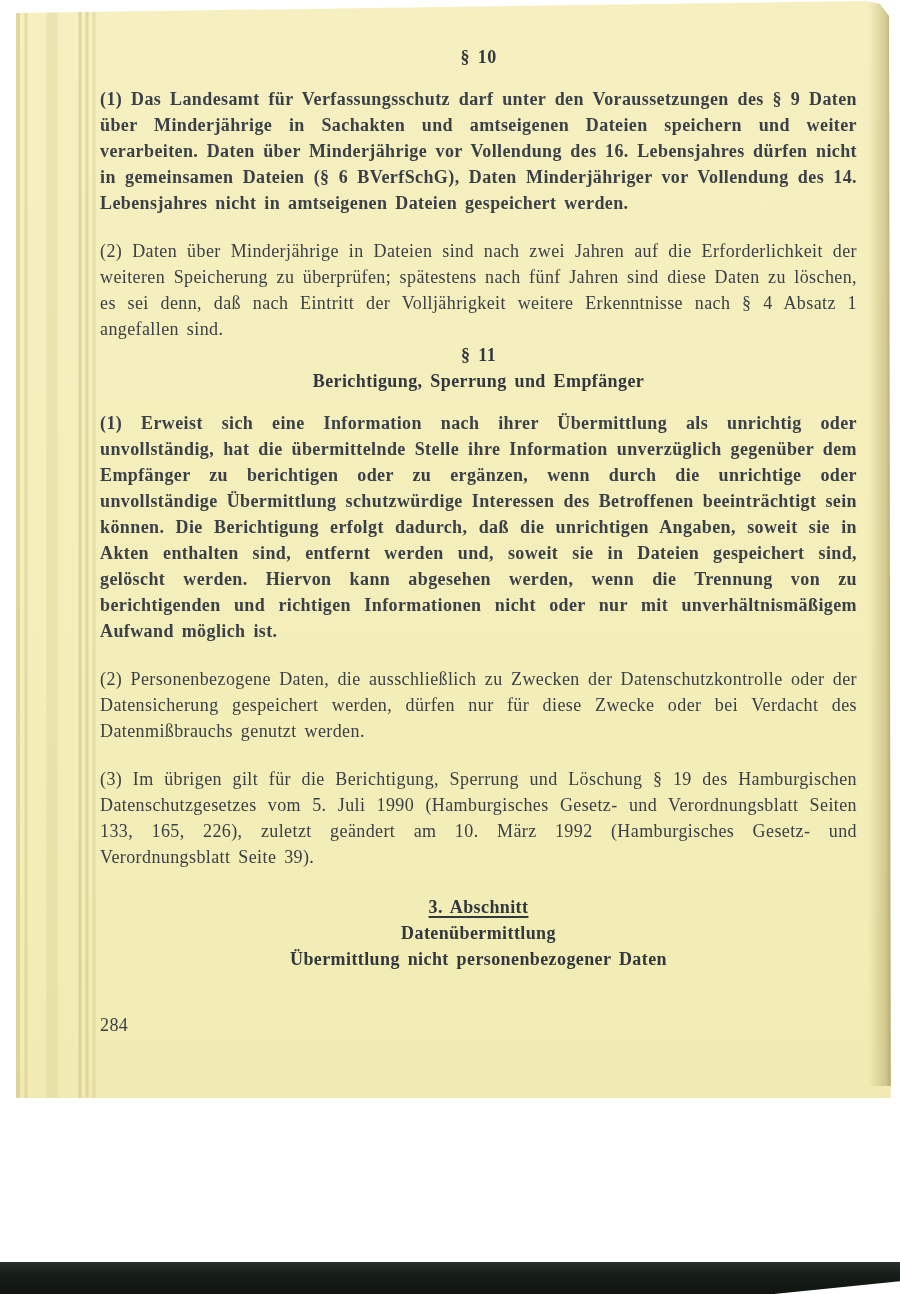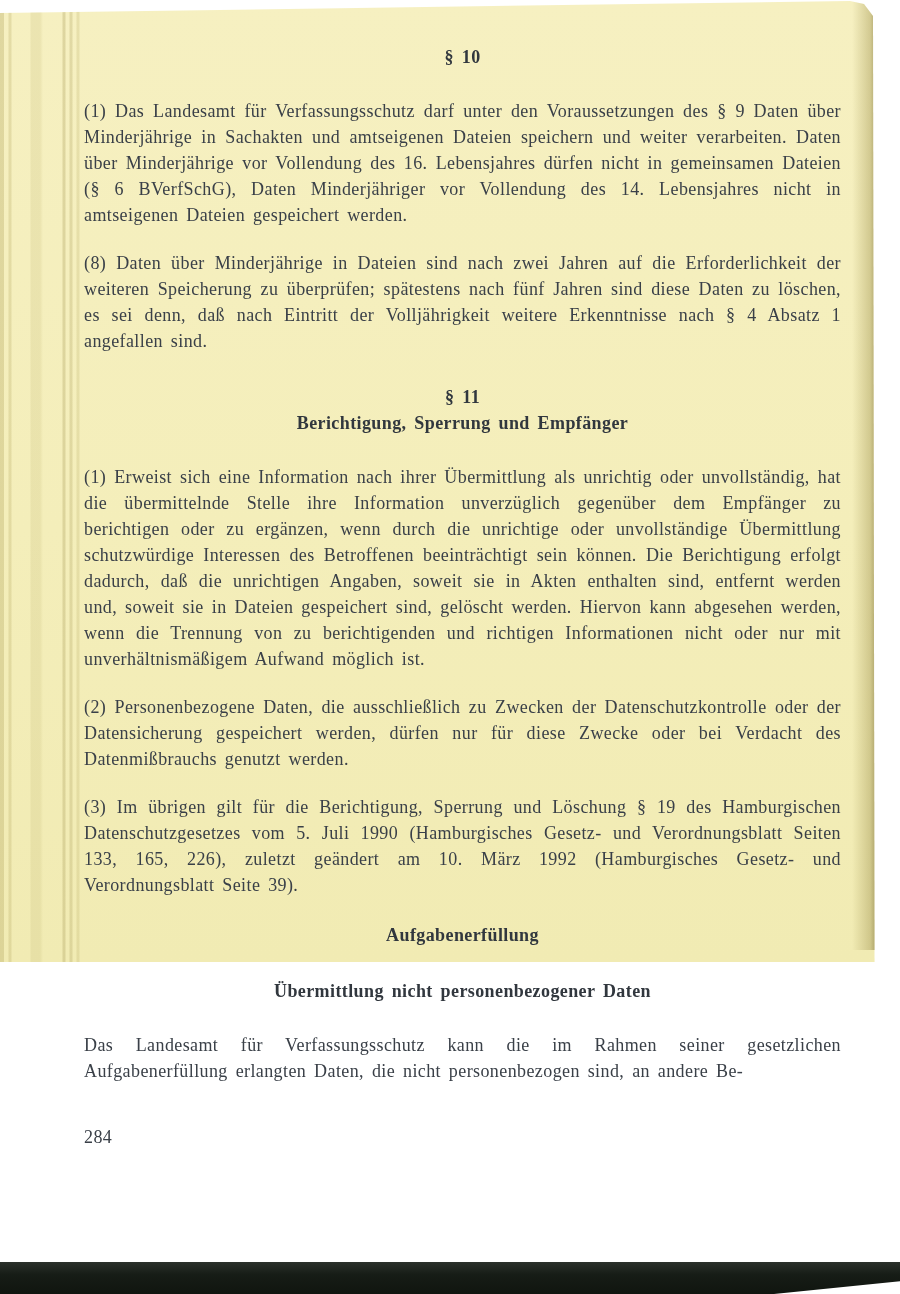--- a/index.html
+++ b/index.html
@@ -12,21 +12,21 @@
   }
   
   .book-edge{
     position:absolute;left:0;right:0;bottom:0;height:32px;
     background:linear-gradient(180deg,#2b312b 0%,#161c16 40%,#10150f 100%);
     clip-path:polygon(0 0,100% 0,100% 60%,86% 100%,0 100%);
     z-index:1;
   }
   
   .page{
-    position:absolute;left:0;top:0;width:884px;height:962px;
+    position:absolute;left:16px;top:0;width:884px;height:1098px;
     background:linear-gradient(180deg,#f6f0c1 0%,#f4eeba 55%,#f1ebb3 100%);
     clip-path:polygon(0 13px,850px 1px,864px 4px,873px 16px,875px 1240px,872px 1279px,0 1266px);
     z-index:2;
   }
   
   .crease{
     position:absolute;left:0;top:0;bottom:0;width:84px;
     background:
       linear-gradient(90deg,rgba(186,174,105,0.38) 0 4px,rgba(186,174,105,0) 4px),
       linear-gradient(90deg,rgba(0,0,0,0) 8px,rgba(186,174,105,0.30) 9px 11px,rgba(0,0,0,0) 12px),
@@ -40,64 +40,64 @@
     position:absolute;right:6px;top:0;bottom:12px;width:26px;
     background:linear-gradient(90deg,rgba(167,155,88,0) 0%,rgba(167,155,88,0.45) 70%,rgba(128,116,58,0.72) 100%);
   }
   .content{
     position:absolute;left:84px;top:44px;width:757px;
     color:#3a4048;
     font-size:18px;line-height:26px;
     letter-spacing:0.4px;word-spacing:3px;
     text-align:justify;
   }
-  .sec-head{margin-top:30px;text-align:center;font-weight:bold;color:#31373e;}
+  .sec-head{text-align:center;font-weight:bold;color:#31373e;}
   .sec-head.first{margin-top:0;}
   .sec-num,.sec-title{line-height:26px;}
   .chapter-head{margin-top:24px;text-align:center;font-weight:bold;color:#31373e;}
   .chapter-line1{text-decoration:underline;text-decoration-thickness:2px;text-underline-offset:3px;line-height:26px;}
   .chapter-line2{line-height:26px;}
   p.body-par{margin:22px 0 0 0;}
-  p.body-par.after-title{margin-top:28px;}
+  p.body-par.after-title{margin-top:16px;font-weight:bold;}
   .page-number{margin-top:40px;text-align:left;}
 </style>
 </head>
 <body>
 
 <div class="scan">
 
   <div class="book-edge"></div>
 
   <div class="page">
     <div class="crease"></div>
     <div class="right-edge"></div>
 
     <div class="content">
 
       <div class="sec-head first">
         <div class="sec-num">§ 10</div>
       </div>
       <p class="body-par after-title">(1) Das Landesamt für Verfassungsschutz darf unter den Voraussetzungen des § 9 Daten über Minderjährige in Sachakten und amtseigenen Dateien speichern und weiter verarbeiten. Daten über Minderjährige vor Vollendung des 16. Lebensjahres dürfen nicht in gemeinsamen Dateien (§ 6 BVerfSchG), Daten Minderjähriger vor Vollendung des 14. Lebensjahres nicht in amtseigenen Dateien gespeichert werden.</p>
-      <p class="body-par">(8) Daten über Minderjährige in Dateien sind nach zwei Jahren auf die Erforderlichkeit der weiteren Speicherung zu überprüfen; spätestens nach fünf Jahren sind diese Daten zu löschen, es sei denn, daß nach Eintritt der Volljährigkeit weitere Erkenntnisse nach § 4 Absatz 1 angefallen sind.</p>
+      <p class="body-par">(2) Daten über Minderjährige in Dateien sind nach zwei Jahren auf die Erforderlichkeit der weiteren Speicherung zu überprüfen; spätestens nach fünf Jahren sind diese Daten zu löschen, es sei denn, daß nach Eintritt der Volljährigkeit weitere Erkenntnisse nach § 4 Absatz 1 angefallen sind.</p>
 
       <div class="sec-head">
         <div class="sec-num">§ 11</div>
         <div class="sec-title">Berichtigung, Sperrung und Empfänger</div>
       </div>
       <p class="body-par after-title">(1) Erweist sich eine Information nach ihrer Übermittlung als unrichtig oder unvollständig, hat die übermittelnde Stelle ihre Information unverzüglich gegenüber dem Empfänger zu berichtigen oder zu ergänzen, wenn durch die unrichtige oder unvollständige Übermittlung schutzwürdige Interessen des Betroffenen beeinträchtigt sein können. Die Berichtigung erfolgt dadurch, daß die unrichtigen Angaben, soweit sie in Akten enthalten sind, entfernt werden und, soweit sie in Dateien gespeichert sind, gelöscht werden. Hiervon kann abgesehen werden, wenn die Trennung von zu berichtigenden und richtigen Informationen nicht oder nur mit unverhältnismäßigem Aufwand möglich ist.</p>
       <p class="body-par">(2) Personenbezogene Daten, die ausschließlich zu Zwecken der Datenschutzkontrolle oder der Datensicherung gespeichert werden, dürfen nur für diese Zwecke oder bei Verdacht des Datenmißbrauchs genutzt werden.</p>
       <p class="body-par">(3) Im übrigen gilt für die Berichtigung, Sperrung und Löschung § 19 des Hamburgischen Datenschutzgesetzes vom 5. Juli 1990 (Hamburgisches Gesetz- und Verordnungsblatt Seiten 133, 165, 226), zuletzt geändert am 10. März 1992 (Hamburgisches Gesetz- und Verordnungsblatt Seite 39).</p>
 
       <div class="chapter-head">
-        <div class="chapter-line2">Aufgabenerfüllung</div>
+        <div class="chapter-line1">3. Abschnitt</div>
+        <div class="chapter-line2">Datenübermittlung</div>
       </div>
 
       <div class="sec-head">
         <div class="sec-title">Übermittlung nicht personenbezogener Daten</div>
       </div>
-      <p class="body-par after-title">Das Landesamt für Verfassungsschutz kann die im Rahmen seiner gesetzlichen Aufgabenerfüllung erlangten Daten, die nicht personenbezogen sind, an andere Be-</p>
 
       <div class="page-number">284</div>
 
     </div>
   </div>
 
 </div>
 
 </body></html>

